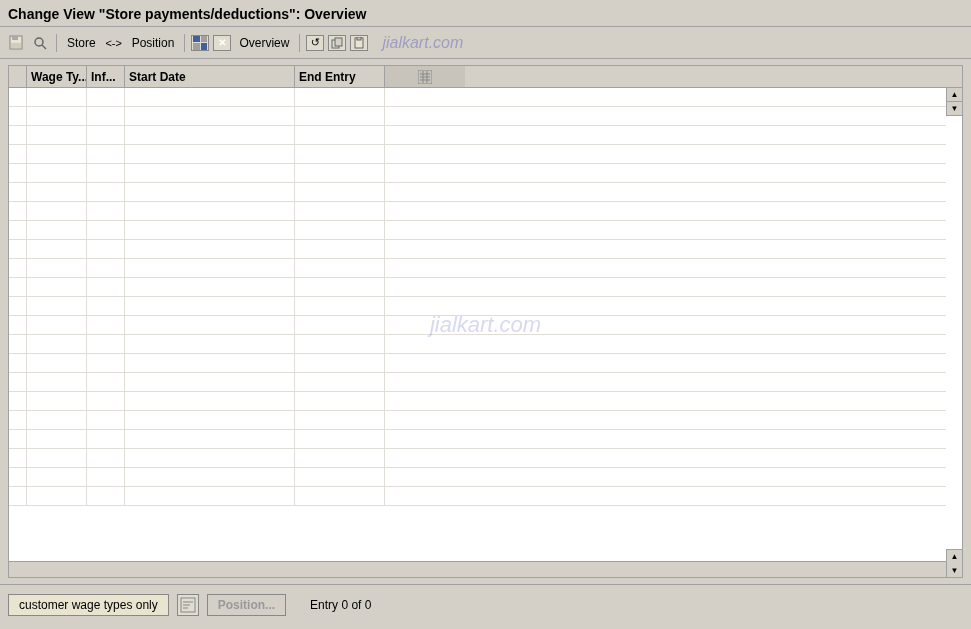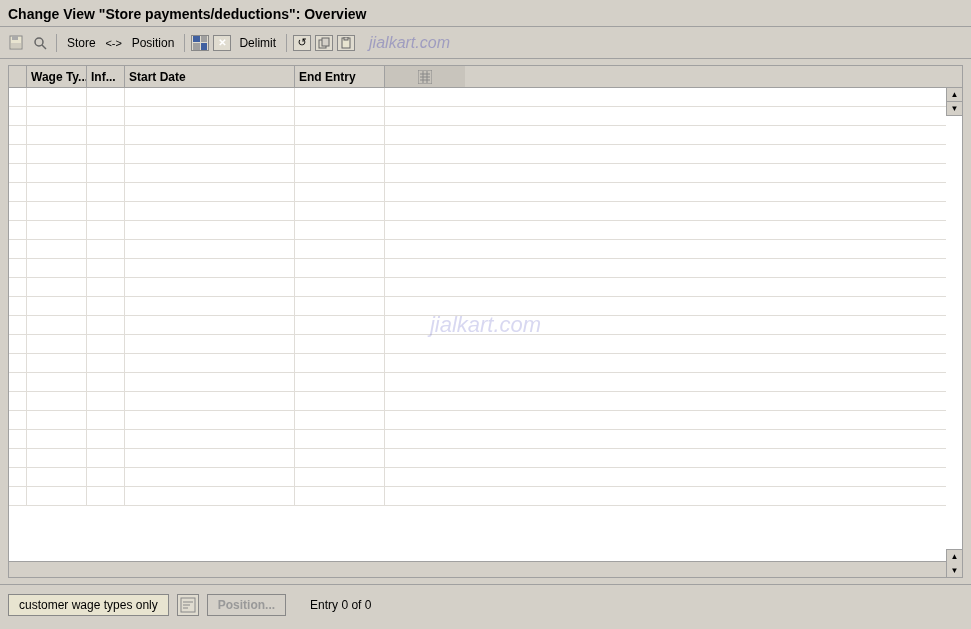--- a/index.html
+++ b/index.html
@@ -261,21 +261,21 @@
     <div class="grid-icon">
       <div class="grid-cell"></div>
       <div class="grid-cell" style="background:#a0a0a0;"></div>
       <div class="grid-cell" style="background:#a0a0a0;"></div>
       <div class="grid-cell"></div>
     </div>
   </span>
 
   <span class="small-icon-box sap-icon-red" style="color:#fff; font-weight:bold; font-size:10px;">✕</span>
 
-  <button class="toolbar-btn">Delimit</button>
+  <button class="toolbar-btn">Overview</button>
 
   <div class="toolbar-separator"></div>
 
   <span class="small-icon-box" style="font-size:11px;">↺</span>
 
   <span class="small-icon-box">
     <svg width="12" height="12" viewBox="0 0 12 12">
       <rect x="1" y="3" width="7" height="8" fill="#e0dcd0" stroke="#666" stroke-width="1"></rect>
       <rect x="4" y="1" width="7" height="8" fill="#d4d0c8" stroke="#666" stroke-width="1"></rect>
     </svg>

